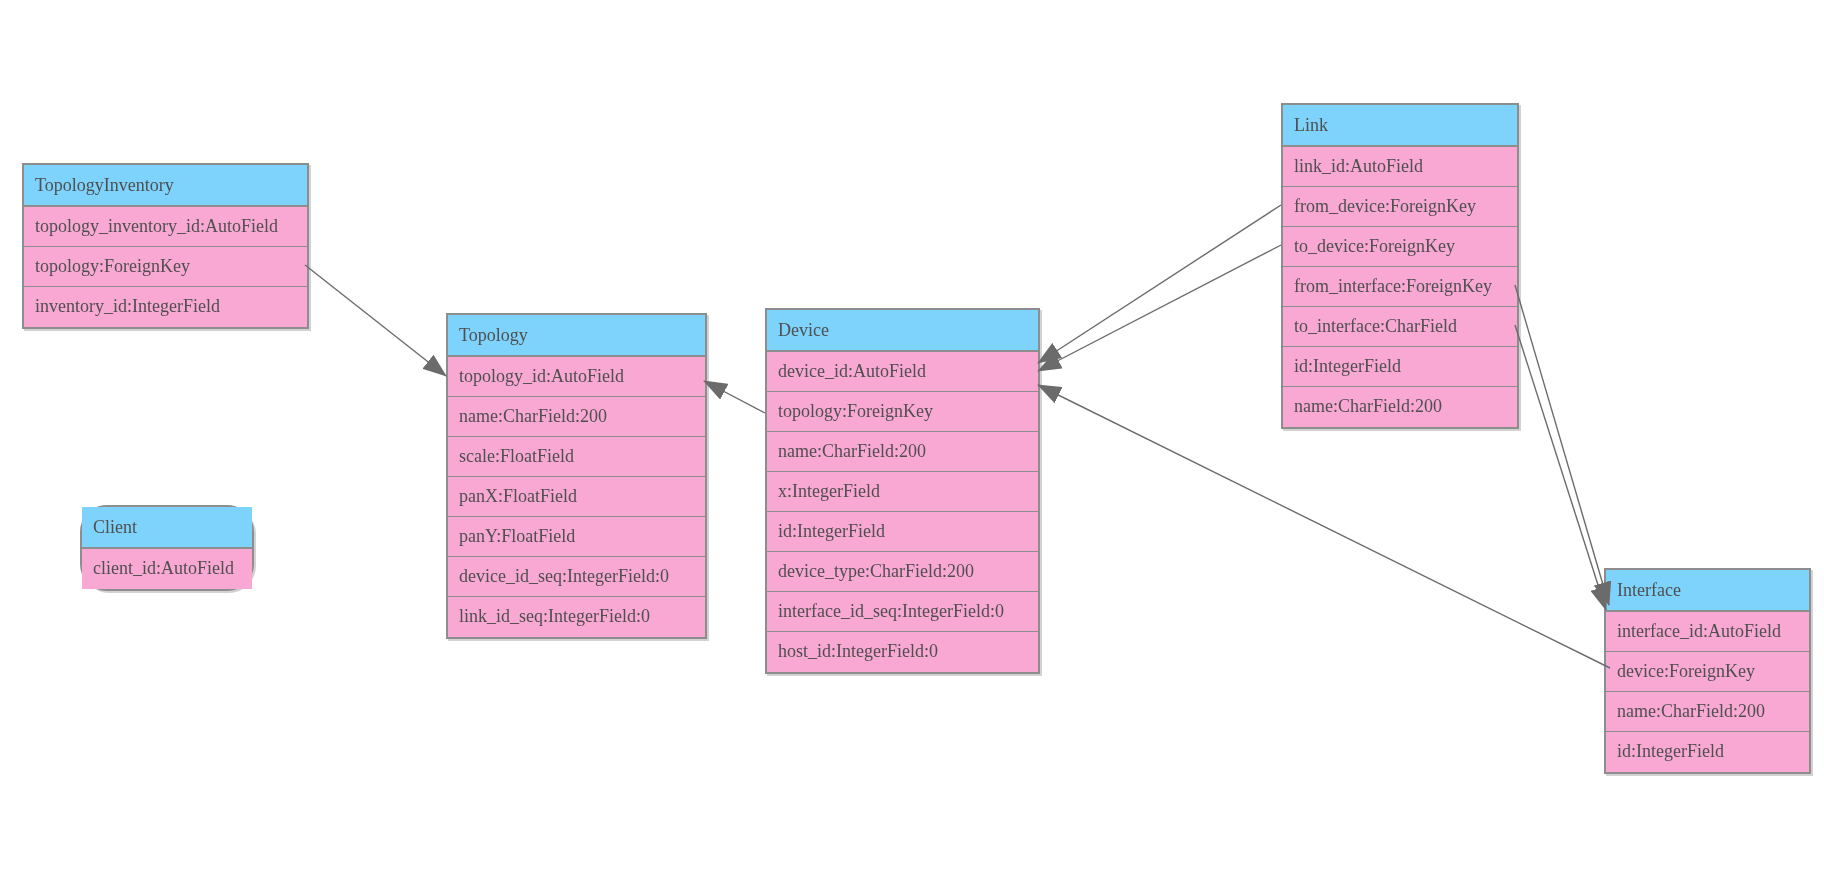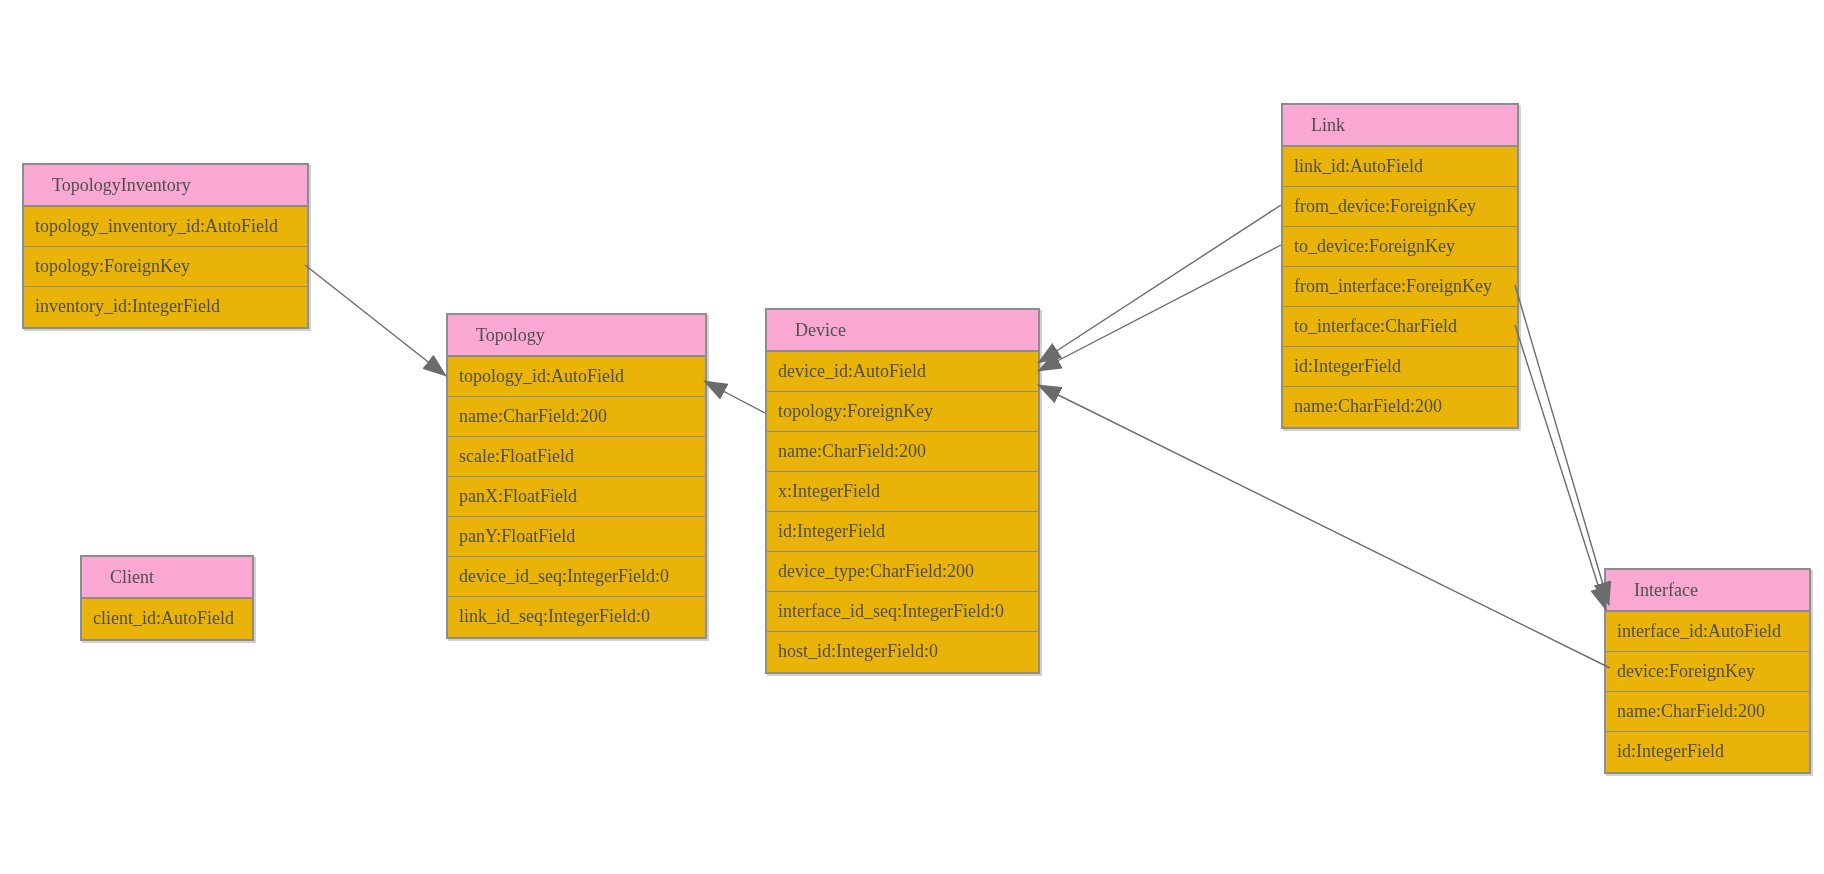--- a/index.html
+++ b/index.html
@@ -22,37 +22,37 @@
     position: absolute;
     border: 2px solid #8d8d8d;
     background: #ffffff;
     box-shadow: 2px 2px 0 #d2d2d2;
     z-index: 1;
   }
   .etable .hdr {
     box-sizing: border-box;
     height: 42px;
     line-height: 40px;
-    background: #f9a8d4;
+    background: #7dd3fc;
     border-bottom: 2px solid #8d8d8d;
-    padding: 0 28px;
+    padding: 0 11px;
     font-size: 18px;
     color: #4f4f4f;
     white-space: nowrap;
     overflow: hidden;
   }
   .etable .row {
     box-sizing: border-box;
     height: 40px;
     line-height: 38px;
     border-bottom: 1px solid #8d8d8d;
     padding: 0 11px;
     font-size: 18px;
     color: #4f4f4f;
-    background: #eab308;
+    background: #f9a8d4;
     white-space: nowrap;
     overflow: hidden;
   }
   .etable .row:last-child { border-bottom: none; }
 </style>
 </head>
 <body>
 
 <div id="canvas">
   <svg id="connectors" viewBox="0 0 1824 874" xmlns="http://www.w3.org/2000/svg">
@@ -81,21 +81,21 @@
       <div class="etable" style="left: 446px; top: 313px; width: 257px;">
         <div class="hdr">Topology</div>
         <div class="row">topology_id:AutoField</div>
         <div class="row">name:CharField:200</div>
         <div class="row">scale:FloatField</div>
         <div class="row">panX:FloatField</div>
         <div class="row">panY:FloatField</div>
         <div class="row">device_id_seq:IntegerField:0</div>
         <div class="row">link_id_seq:IntegerField:0</div>
       </div>
-      <div class="etable" style="left: 80px; top: 555px; width: 170px;">
+      <div class="etable" style="left: 80px; top: 505px; width: 170px; border-radius: 27px;">
         <div class="hdr">Client</div>
         <div class="row">client_id:AutoField</div>
       </div>
       <div class="etable" style="left: 765px; top: 308px; width: 271px;">
         <div class="hdr">Device</div>
         <div class="row">device_id:AutoField</div>
         <div class="row">topology:ForeignKey</div>
         <div class="row">name:CharField:200</div>
         <div class="row">x:IntegerField</div>
         <div class="row">id:IntegerField</div>

